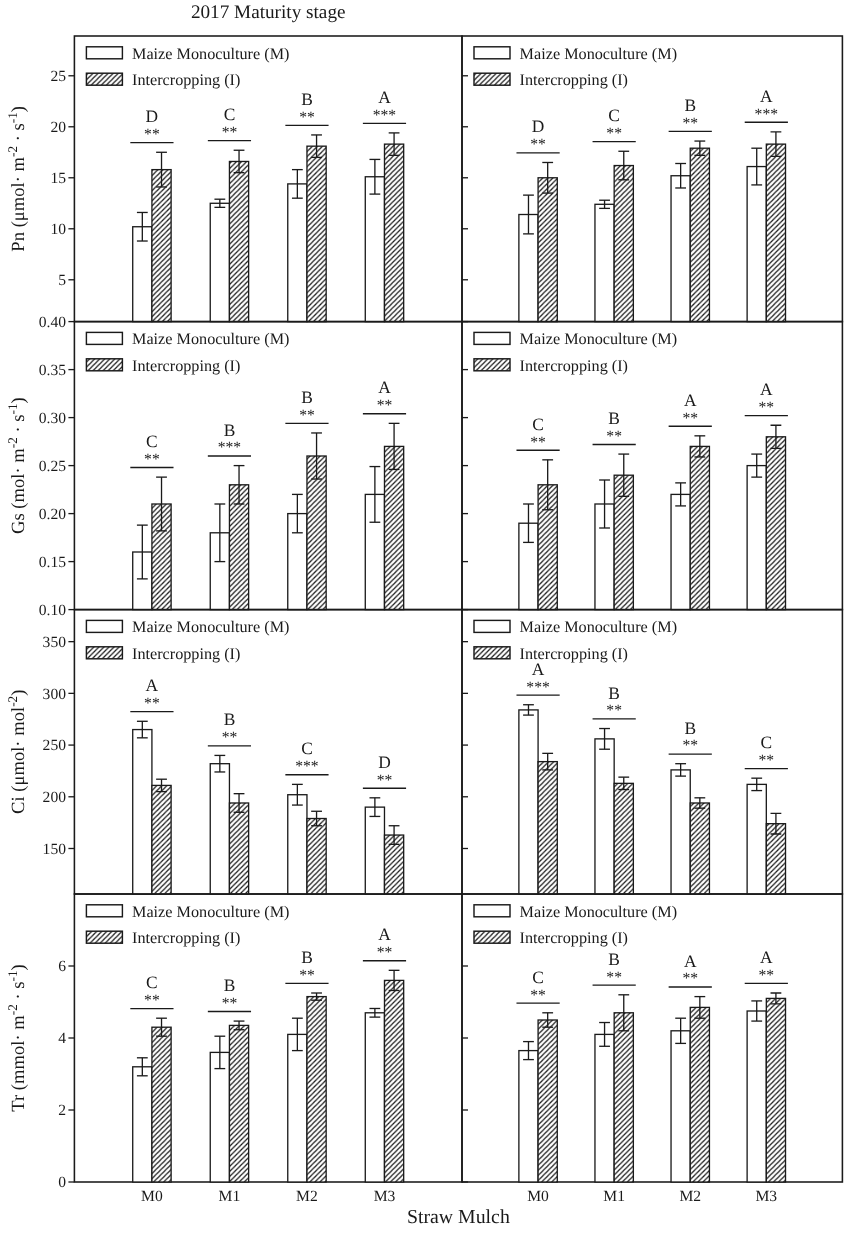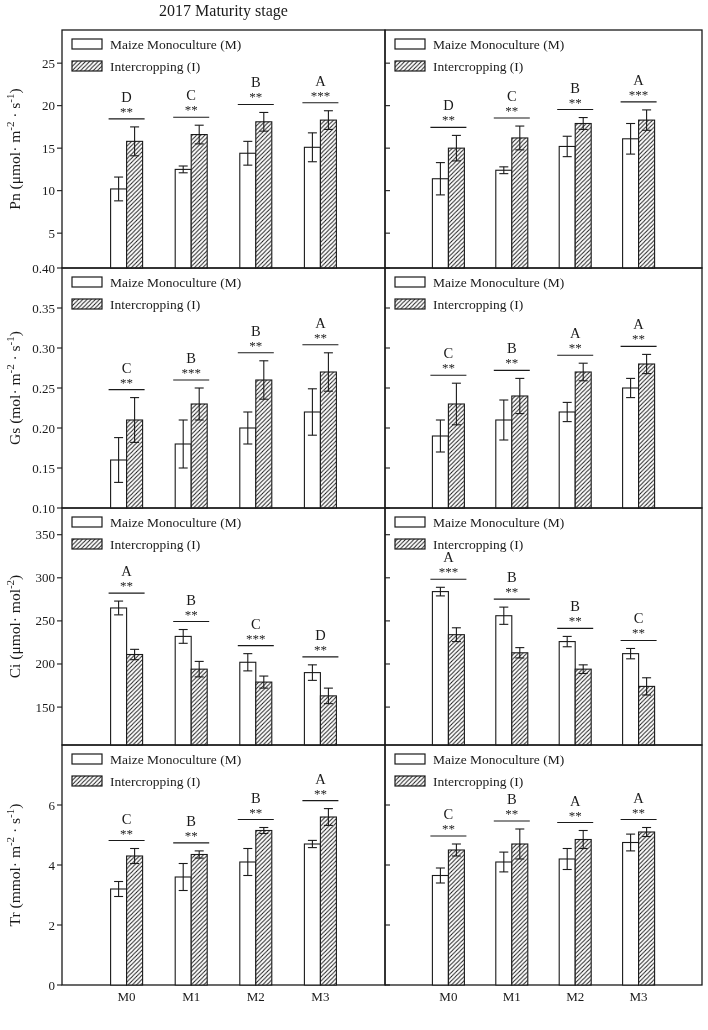--- a/index.html
+++ b/index.html
@@ -485,13 +485,14 @@
       <line x1="642.1" y1="836.5" x2="651.1" y2="836.5" stroke="#1a1a1a" stroke-width="1.1"></line>
       <line x1="620.6" y1="819.5" x2="656.6" y2="819.5" stroke="#1a1a1a" stroke-width="1.1"></line>
       <text x="638.6" y="816.5" text-anchor="middle" font-size="13">**</text>
       <text x="638.6" y="802.5" text-anchor="middle" font-size="14.5">A</text>
       <text x="638.6" y="1001" text-anchor="middle" font-size="13">M3</text>
       <rect x="395" y="754" width="30" height="10" fill="#ffffff" stroke="#1a1a1a" stroke-width="1.2"></rect>
       <text x="433" y="764" font-size="13.5">Maize Monoculture (M)</text>
       <rect x="395" y="776" width="30" height="10" fill="url(#hatch)" stroke="#1a1a1a" stroke-width="1.2"></rect>
       <text x="433" y="786" font-size="13.5">Intercropping (I)</text>
     </svg>
+  <div class="x-label">Straw Mulch</div>
 </div>
 
 </body></html>

